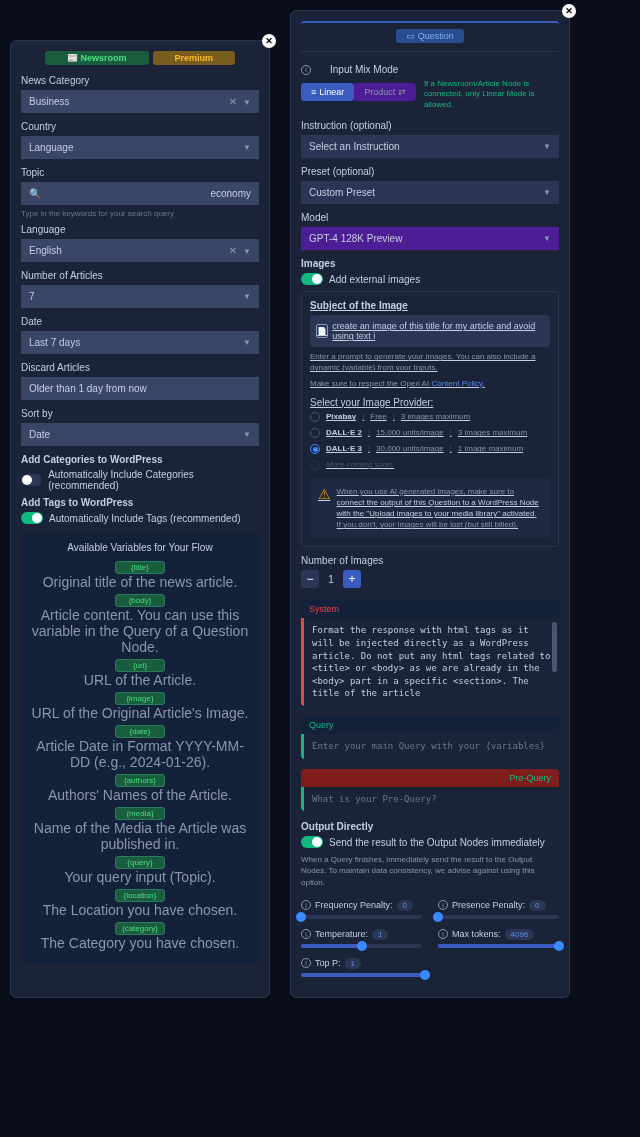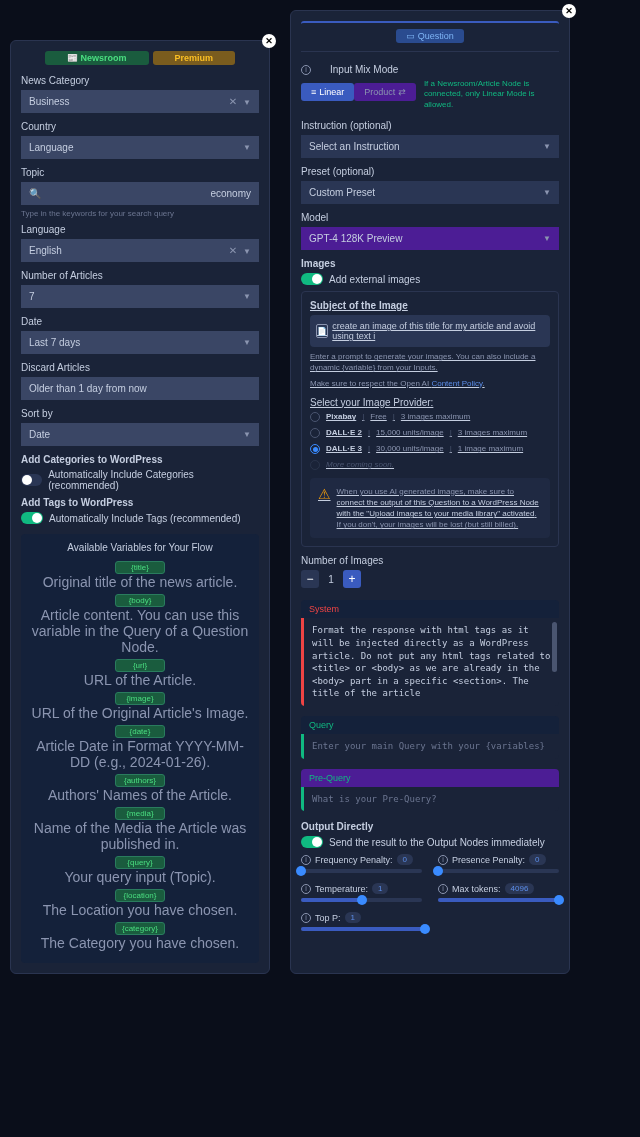--- a/index.html
+++ b/index.html
@@ -65,21 +65,21 @@
 .num-minus { background: #2a3654; color: #fff; }
 .num-plus { background: #3a5bbf; color: #fff; }
 .num-val { width: 24px; text-align: center; color: #c5cee0; font-size: 10px; }
 .editor-block { border-radius: 4px; margin-bottom: 10px; overflow: hidden; }
 .editor-header { padding: 4px 8px; font-size: 9px; }
 .editor-body { padding: 6px 8px; font-family: monospace; font-size: 9px; color: #6b7590; line-height: 1.4; border-left: 3px solid; }
 .query-block .editor-header { color: #10b981; background: #14213a; }
 .query-block .editor-body { border-color: #10b981; background: #1a2338; }
 .system-block .editor-header { color: #ef4444; background: #14213a; }
 .system-block .editor-body { border-color: #ef4444; background: #1a2338; color: #c5cee0; min-height: 70px; position: relative; }
-.prequery-block .editor-header { color: #10b981; background: #4c1d95; }
+.prequery-block .editor-header { color: #10b981; background: #7f1d1d; text-align: right; }
 .prequery-block .editor-body { border-color: #10b981; background: #1a2338; }
 .scrollbar { position: absolute; right: 2px; top: 4px; width: 5px; height: 50px; background: #4a5570; border-radius: 3px; }
 .slider-row { display: flex; gap: 16px; margin-bottom: 10px; }
 .slider-col { flex: 1; }
 .slider-label { display: flex; align-items: center; gap: 4px; font-size: 9px; margin-bottom: 4px; }
 .slider-badge { background: #2a3654; padding: 1px 6px; border-radius: 8px; font-size: 8px; color: #5b8de8; }
 .slider-track { height: 4px; background: #2a3654; border-radius: 2px; position: relative; }
 .slider-fill { height: 100%; background: #3a5bbf; border-radius: 2px; }
 .slider-thumb { width: 10px; height: 10px; background: #3a8bff; border-radius: 50%; position: absolute; top: -3px; transform: translateX(-50%); }
 </style>
@@ -317,20 +317,21 @@
       <div class="editor-body">What is your Pre-Query?</div>
     </div>
 
     <div class="label label-bold">Output Directly</div>
     <div class="toggle-row">
       <div class="toggle on">
           <div class="toggle-knob"></div>
         </div>
       <span>Send the result to the Output Nodes immediately</span>
     </div>
+    <div class="img-help" style="margin-bottom:12px">When a Query finishes, immediately send the result to the Output Nodes. To maintain data consistency, we advise against using this option.</div>
 
     <div class="slider-row">
       <div class="slider-col">
         <div class="slider-label">
             <span class="info-icon">i</span>
             <span>Frequency Penalty:</span>
             <span class="slider-badge">0</span>
           </div>
         <div class="slider-track">
             <div class="slider-fill" style="width:0%"></div>

